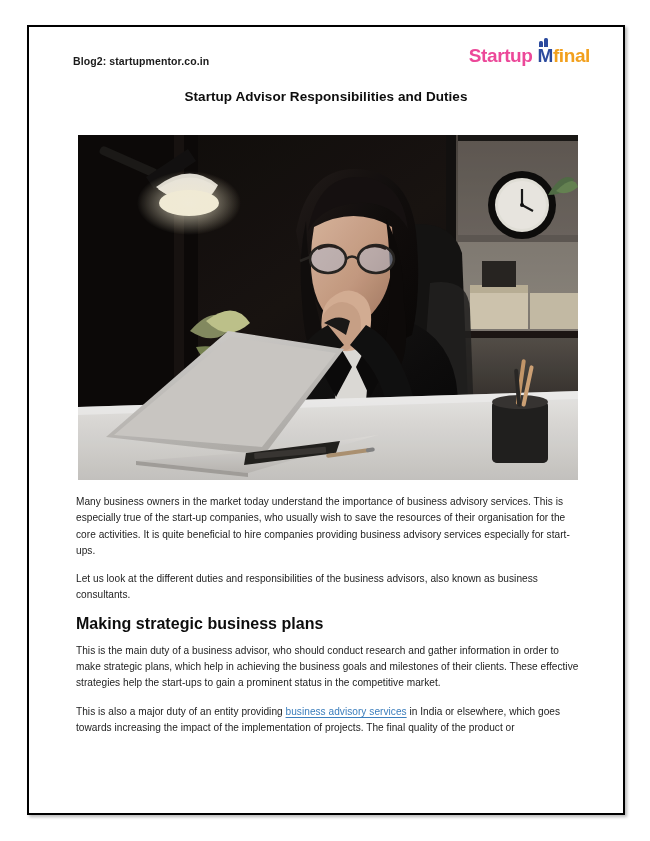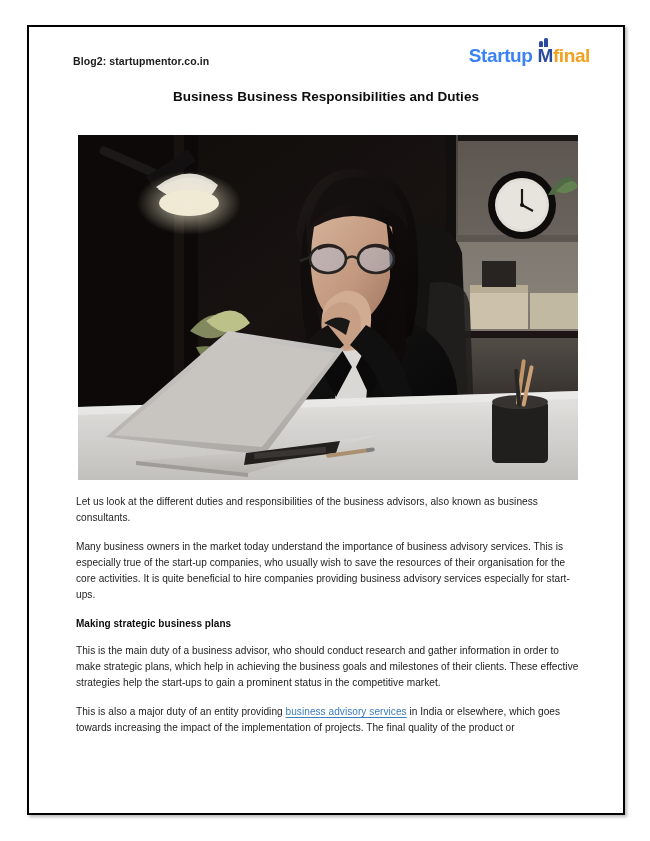--- a/index.html
+++ b/index.html
@@ -60,21 +60,21 @@
     position: absolute;
     right: 33px;
     top: 18px;
     display: flex;
     align-items: baseline;
     font-size: 19px;
     font-weight: 700;
     letter-spacing: -0.4px;
     white-space: nowrap;
   }
-  .logo-startup { color: #3b82f6; }
+  .logo-startup { color: #ec4899; }
   .logo-m-wrap {
     position: relative;
     display: inline-block;
     margin-left: 5px;
   }
   .logo-mentor { color: #f2a01d; }
   .logo-m-glyph {
     color: #2b4a9e;
     font-weight: 700;
   }
@@ -129,21 +129,21 @@
   }
   .para {
     font-size: 10.1px;
     line-height: 16.3px;
     color: #1c1c1c;
     margin: 0 0 12px 0;
     text-align: left;
     letter-spacing: 0.04px;
   }
   .subhead {
-    font-size: 10px;
+    font-size: 16px;
     line-height: 16px;
     font-weight: 700;
     color: #0d0d0d;
     margin: 0 0 11px 0;
     letter-spacing: 0.04px;
   }
   .para.tight { margin-bottom: 4px; }
   .link {
     color: #3c7ebc;
     text-decoration: underline;
@@ -164,21 +164,21 @@
       <span class="logo-m-wrap">
         <span class="logo-mark">
           <span class="b1"></span>
               <span class="b2"></span>
         </span>
         <span class="logo-m-glyph">M</span><span class="logo-mentor">final</span>
       </span>
     </div>
   </div>
 
-  <div class="doc-title">Business Business Responsibilities and Duties</div>
+  <div class="doc-title">Startup Advisor Responsibilities and Duties</div>
 
   <div class="hero">
     <svg viewBox="0 0 500 345" preserveAspectRatio="xMidYMid slice">
       <defs>
         <linearGradient id="bgdark" x1="0" y1="0" x2="1" y2="1">
           <stop offset="0%" stop-color="#100c0a"></stop>
           <stop offset="45%" stop-color="#1a1512"></stop>
           <stop offset="100%" stop-color="#0b0908"></stop>
         </linearGradient>
         <linearGradient id="wallr" x1="0" y1="0" x2="0" y2="1">
@@ -334,23 +334,23 @@
         <rect x="452" y="230" width="4" height="42" rx="2" fill="#d9ab7c" transform="rotate(12 452 230)"></rect>
         <rect x="436" y="234" width="4" height="38" rx="2" fill="#2c2a28" transform="rotate(-5 436 234)"></rect>
       </g>
 
       <rect x="0" y="0" width="500" height="345" fill="#000" opacity="0.06"></rect>
     </svg>
   </div>
 
   <div class="body-col">
 
+    <p class="para">Many business owners in the market today understand the importance of business advisory services. This is especially true of the start-up companies, who usually wish to save the resources of their organisation for the core activities. It is quite beneficial to hire companies providing business advisory services especially for start-ups.</p>
+
     <p class="para">Let us look at the different duties and responsibilities of the business advisors, also known as business consultants.</p>
-
-    <p class="para">Many business owners in the market today understand the importance of business advisory services. This is especially true of the start-up companies, who usually wish to save the resources of their organisation for the core activities. It is quite beneficial to hire companies providing business advisory services especially for start-ups.</p>
 
     <p class="subhead">Making strategic business plans</p>
 
     <p class="para">This is the main duty of a business advisor, who should conduct research and gather information in order to make strategic plans, which help in achieving the business goals and milestones of their clients. These effective strategies help the start-ups to gain a prominent status in the competitive market.</p>
 
 
     <p class="para tight"><span>This is also a major duty of an entity providing </span><a class="link" href="#">business advisory services</a><span> in India or elsewhere, which goes towards increasing the impact of the implementation of projects. The final quality of the product or</span></p>
 
   </div>
 

